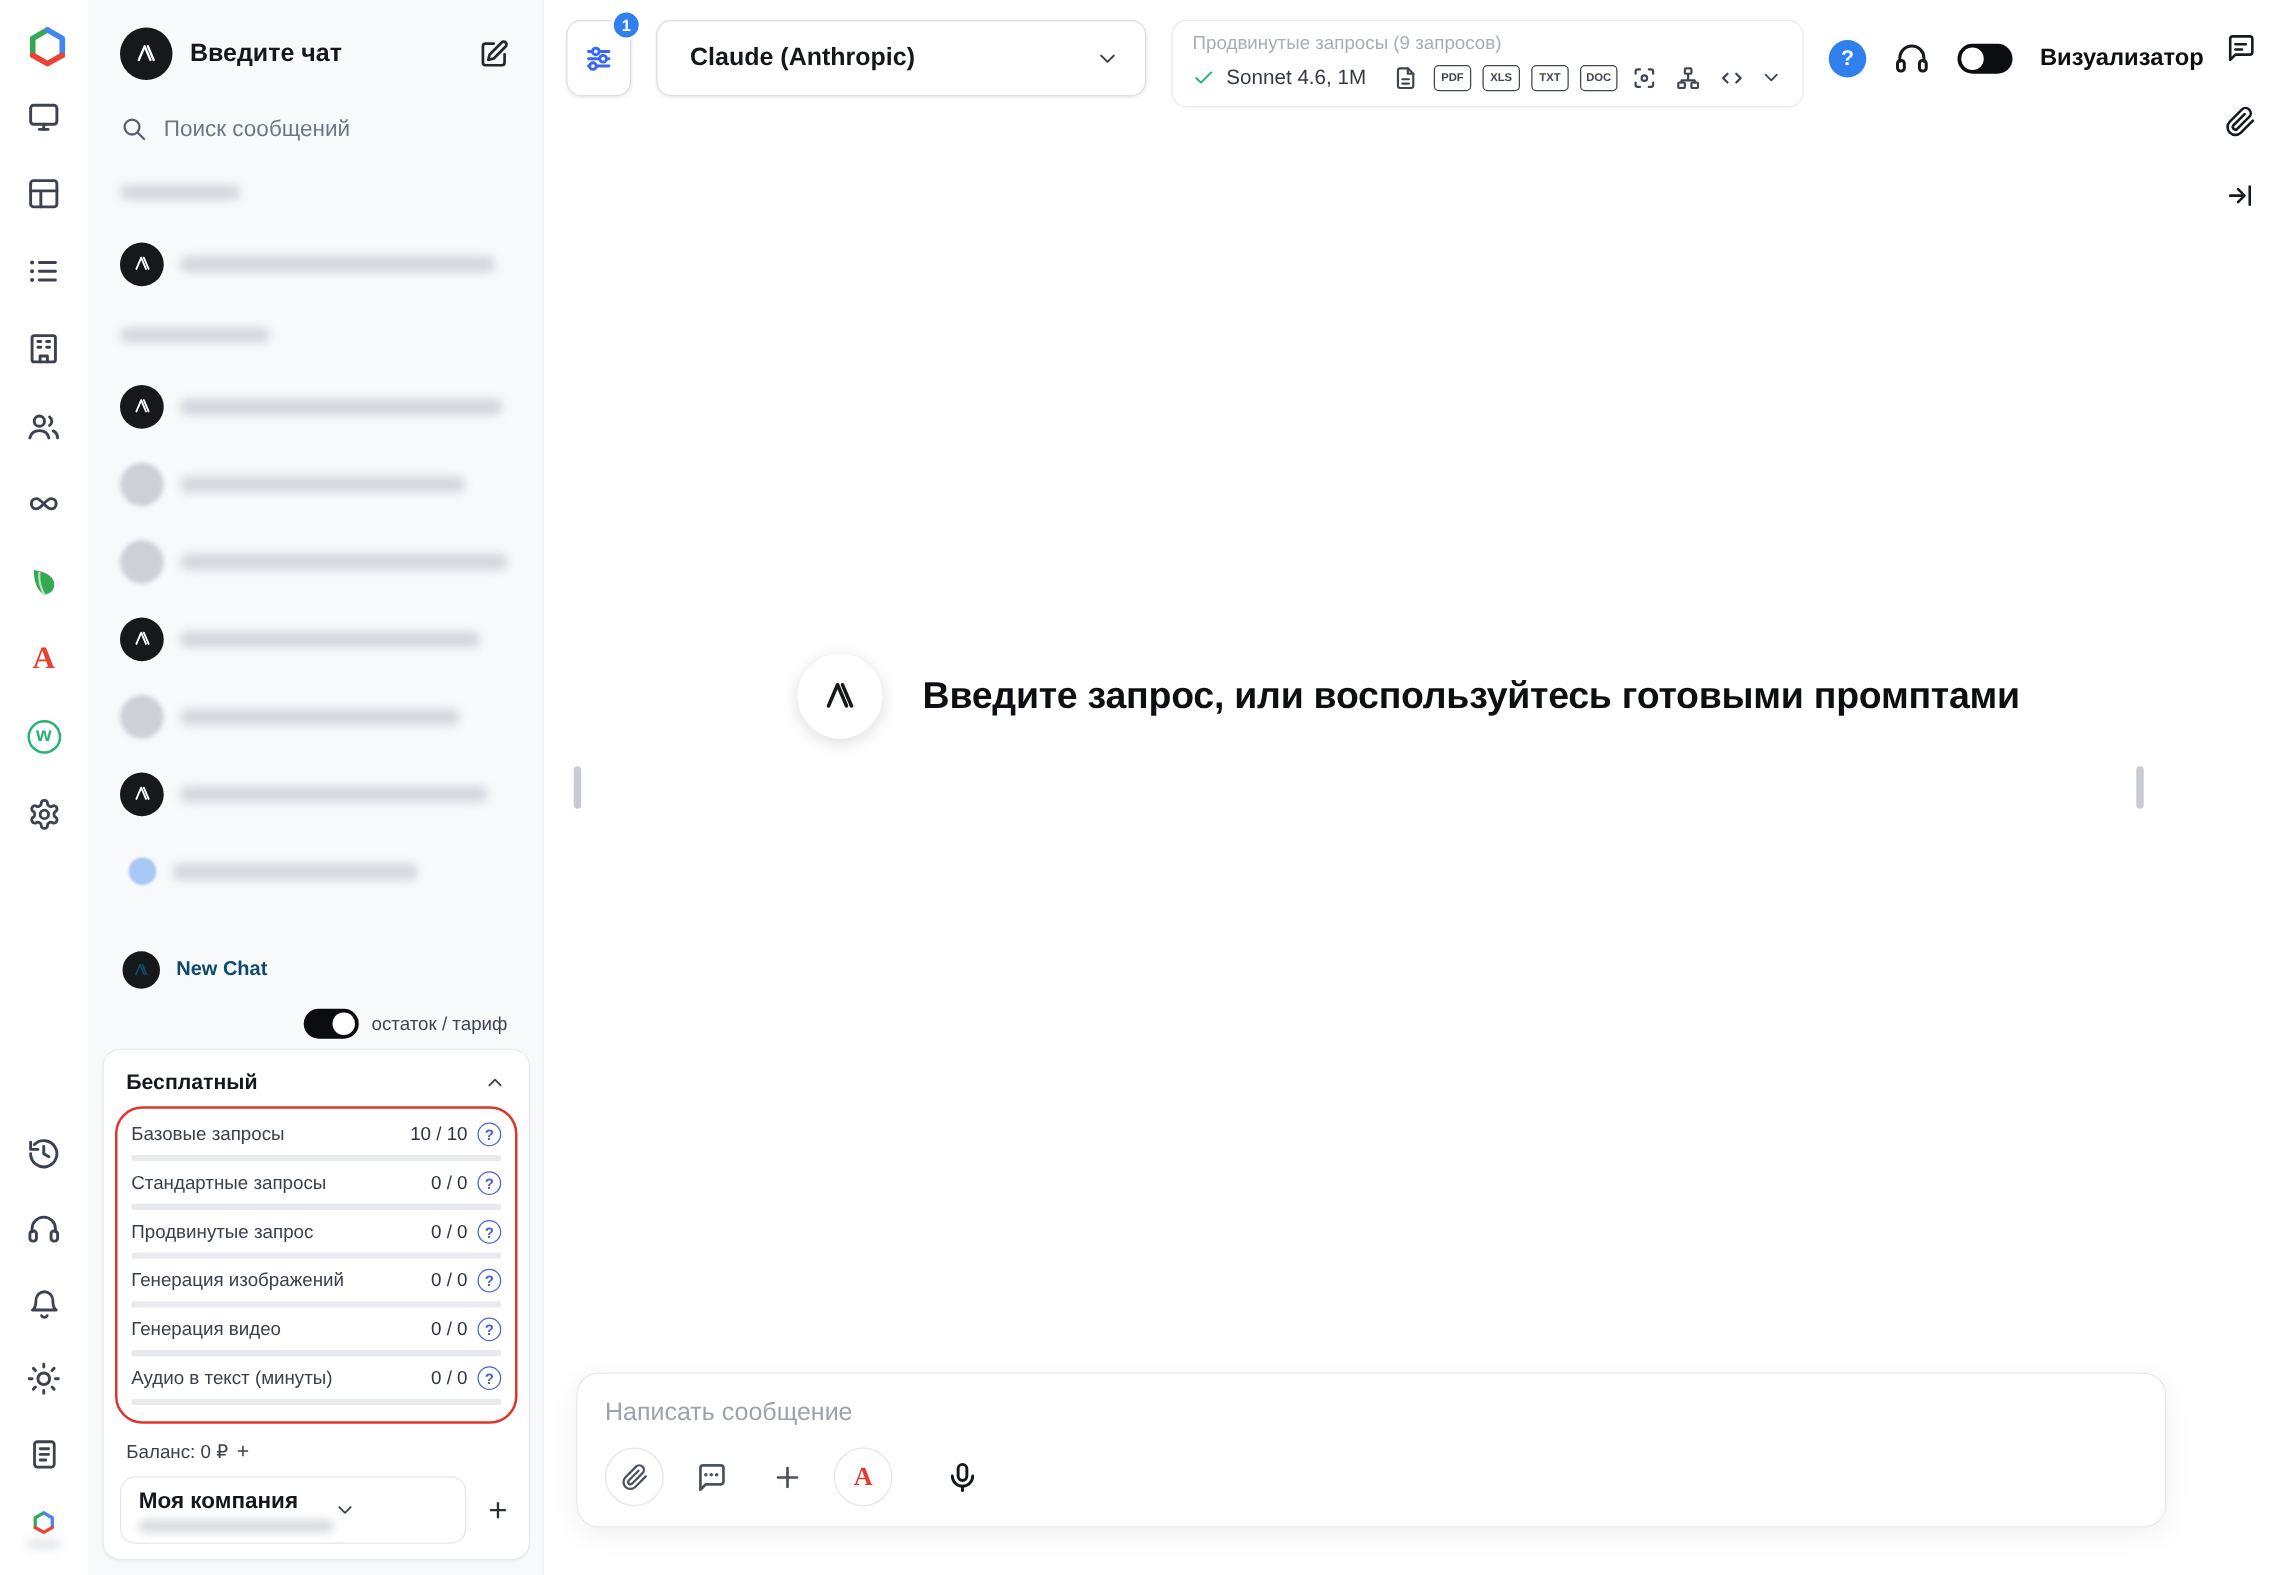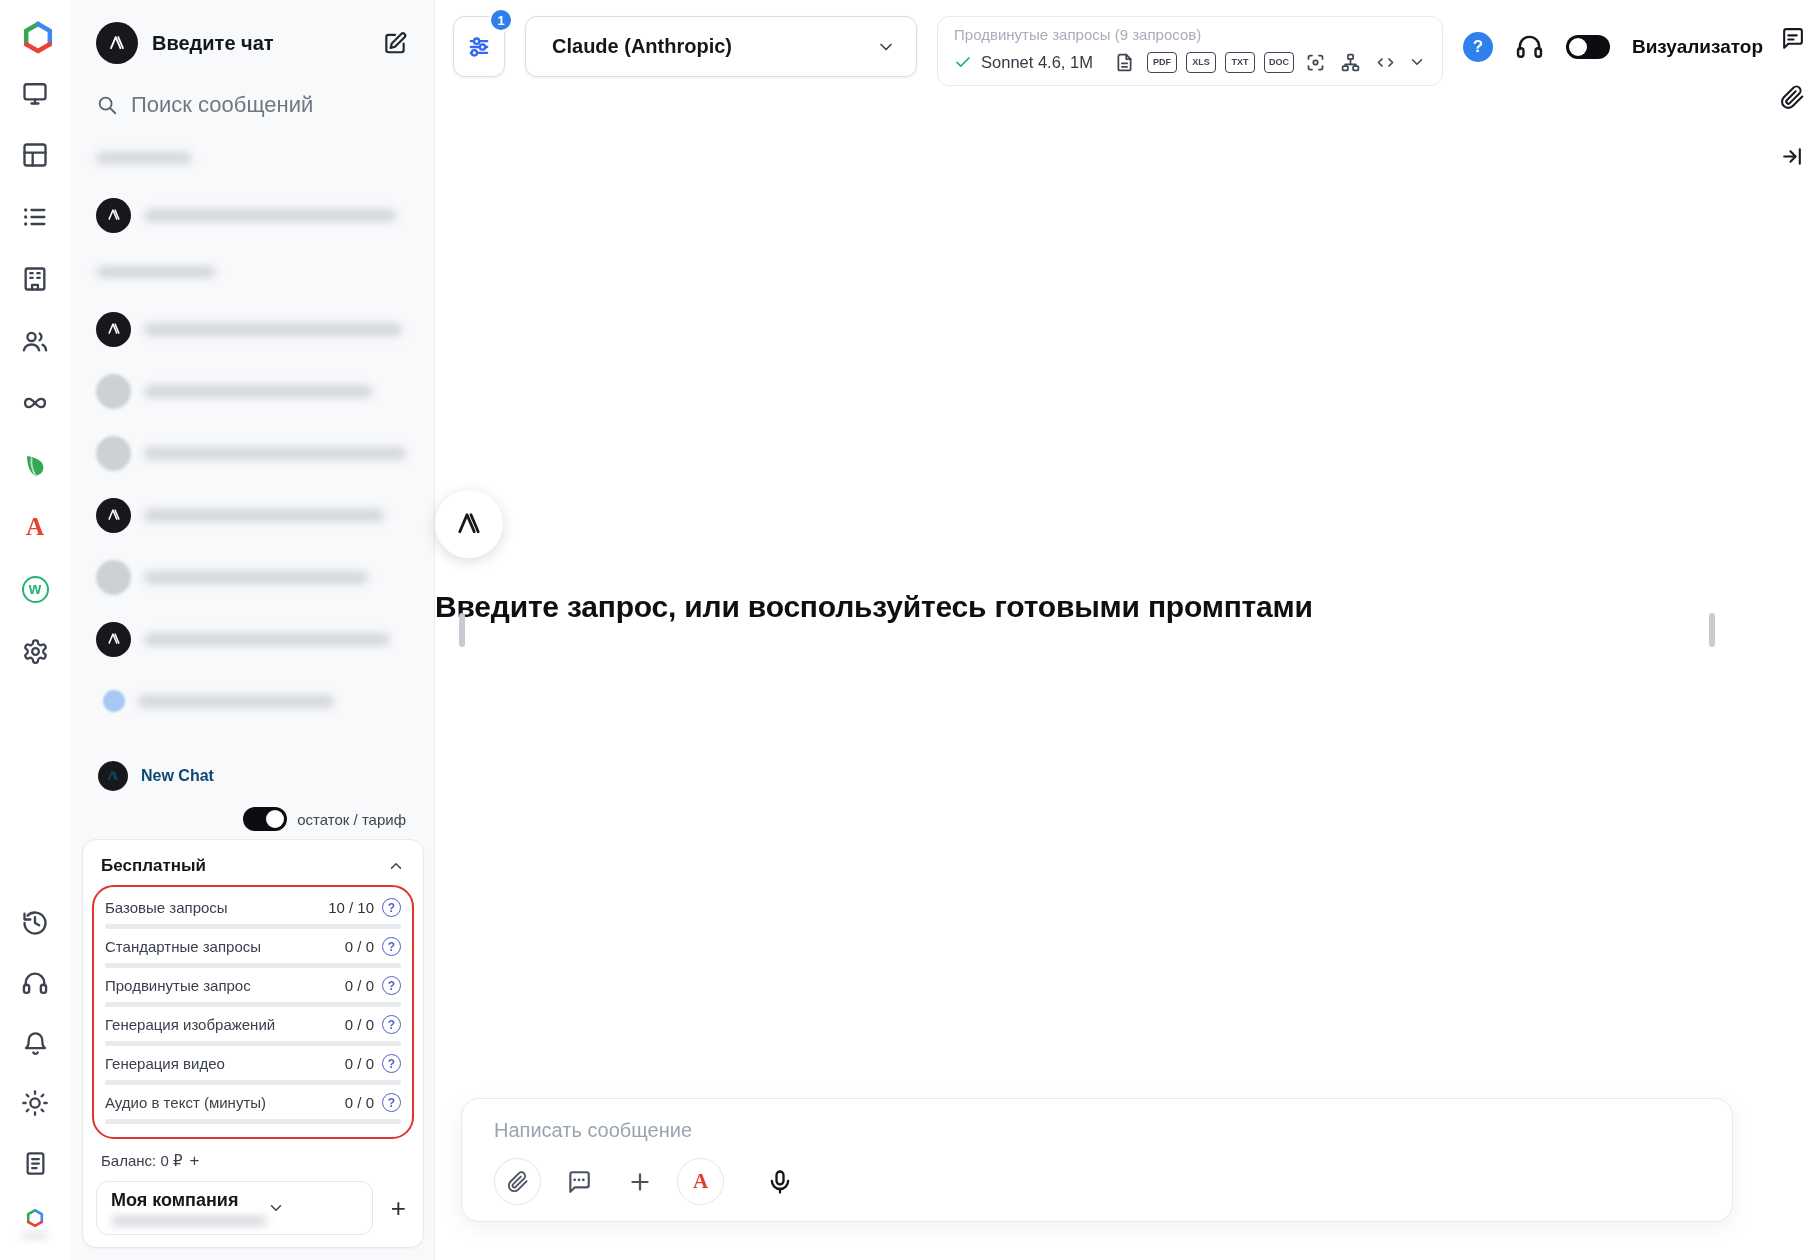--- a/index.html
+++ b/index.html
@@ -16,21 +16,21 @@
 .a-app{color:#e8402f;font-size:25px;font-weight:700;font-family:"Liberation Serif","DejaVu Serif",serif}
 .w-badge{width:27px;height:27px;border:2px solid #27b376;border-radius:50%;color:#27b376;font-size:16px;font-weight:700;display:grid;place-items:center}
 .footer-logo{display:flex;flex-direction:column;align-items:center;gap:4px}
 
 .sidebar{width:365px;flex:0 0 365px;background:#f8f9fb;border-right:1px solid #ebedf0;display:flex;flex-direction:column;padding-top:22px}
 .sb-head{display:flex;align-items:center;gap:14px;padding:0 26px}
 .avatar-lg{width:42px;height:42px;border-radius:50%;background:#17181c;color:#fff;display:grid;place-items:center;flex:0 0 42px}
 .sb-title{font-size:20px;font-weight:700;color:#14171c}
 .compose{margin-left:auto;color:#23272e;cursor:pointer}
 .sb-search{display:flex;align-items:center;gap:13px;padding:28px 26px 6px;color:#59616d}
-.sb-search input{border:0;background:transparent;outline:0;font:inherit;font-size:22px;color:#3c4350;width:100%}
+.sb-search input{border:0;background:transparent;outline:0;font:inherit;font-size:18px;color:#3c4350;width:100%}
 .sb-search input::placeholder{color:#6e7884}
 .chat-list{flex:1;overflow:hidden;padding:8px 20px 0 26px;display:flex;flex-direction:column}
 .sec{height:52px;display:flex;align-items:center}
 .blur{background:#c7cbd1;border-radius:6px;filter:blur(4px);opacity:.75}
 .sec .bar{width:96px;height:12px}
 .chat-item{height:62px;display:flex;align-items:center;gap:13px;cursor:pointer}
 .av{width:35px;height:35px;border-radius:50%;flex:0 0 35px;display:grid;place-items:center}
 .av.dark{background:#17181c;color:#fff}
 .av.gray{background:#cdd1d6;filter:blur(1.5px)}
 .av.blue{width:22px;height:22px;flex:0 0 22px;background:#a7c7f5;margin-left:7px;filter:blur(1px)}
@@ -70,27 +70,27 @@
 .adv-row{display:flex;align-items:center;gap:9px;margin-top:6px;color:#3f4752}
 .adv-name{font-size:16.5px;color:#333a45;margin-right:10px;white-space:nowrap}
 .cap{display:grid;place-items:center;width:26px;height:26px;cursor:pointer;color:#3f4752}
 .fb{width:30px;height:21px;border:1.8px solid #3f4752;border-radius:4px;font-size:9px;font-weight:700;display:grid;place-items:center;cursor:pointer;color:#3f4752}
 .tb-right{margin-left:auto;display:flex;align-items:center;gap:22px;height:61px}
 .help-big{width:30px;height:30px;border-radius:50%;background:#2f80ed;color:#fff;font-size:17px;font-weight:700;display:grid;place-items:center;cursor:pointer}
 .support-ic{color:#15181d;cursor:pointer}
 .viz-label{font-size:19px;font-weight:700;color:#0d0f13}
 .right-rail{position:absolute;top:0;right:0;width:54px;height:100%;display:flex;flex-direction:column;align-items:center;gap:34px;padding-top:26px;color:#171b21}
 .rr-ic{cursor:pointer}
-.empty{flex:1;display:flex;flex-direction:column;justify-content:center;gap:32px;margin-top:-70px}
+.empty{flex:1;display:flex;flex-direction:row;align-items:center;justify-content:center;gap:32px;margin-top:-70px}
 .empty-logo{width:68px;height:68px;border-radius:50%;background:#fff;box-shadow:0 3px 14px rgba(0,0,0,.14);display:grid;place-items:center;color:#17181c}
 .empty-title{font-size:30px;font-weight:700;color:#0d0f13;letter-spacing:-.2px}
 .handle{position:absolute;top:50%;transform:translateY(-50%);width:6px;height:34px;border-radius:3px;background:#c8ccd2;cursor:col-resize}
 .handle.l{left:24px}.handle.r{right:104px}
 
-.composer{margin:0 86px 38px 26px;border:1px solid #e7e9ee;border-radius:18px;background:#fff;box-shadow:0 6px 24px rgba(16,24,40,.06);padding:20px 32px 16px}
+.composer{margin:0 86px 38px 26px;border:1px solid #e7e9ee;border-radius:18px;background:#fff;box-shadow:0 6px 24px rgba(16,24,40,.06);padding:20px 22px 16px}
 .msg-input{width:100%;border:0;outline:0;font:inherit;font-size:20px;color:#20252c}
 .msg-input::placeholder{color:#9aa3ae}
 .c-row{display:flex;align-items:center;margin-top:16px;gap:14px}
 .cbtn{width:47px;height:47px;border-radius:50%;display:grid;place-items:center;color:#4a5360;cursor:pointer;flex:0 0 47px}
 .cbtn.bordered{border:1px solid #e3e6ea}
 .a-red{color:#e03d2f;font-weight:700;font-size:21px;font-family:"Liberation Serif","DejaVu Serif",serif}
 .vector-pill{height:47px;border:1px solid #e3e6ea;border-radius:24px;display:flex;align-items:center;gap:16px;padding:0 18px 0 22px;font-size:18px;font-weight:500;color:#2e3540;margin-left:10px;cursor:pointer;white-space:nowrap}
 .plan-pill{margin-left:auto;height:52px;min-width:468px;background:#f1f2f4;border-radius:12px;display:flex;align-items:center;justify-content:space-between;padding:0 30px;gap:30px}
 .pp{font-size:19px;color:#20242b;cursor:pointer;white-space:nowrap}
 .pp sup{font-size:12.5px;margin-left:3px}

